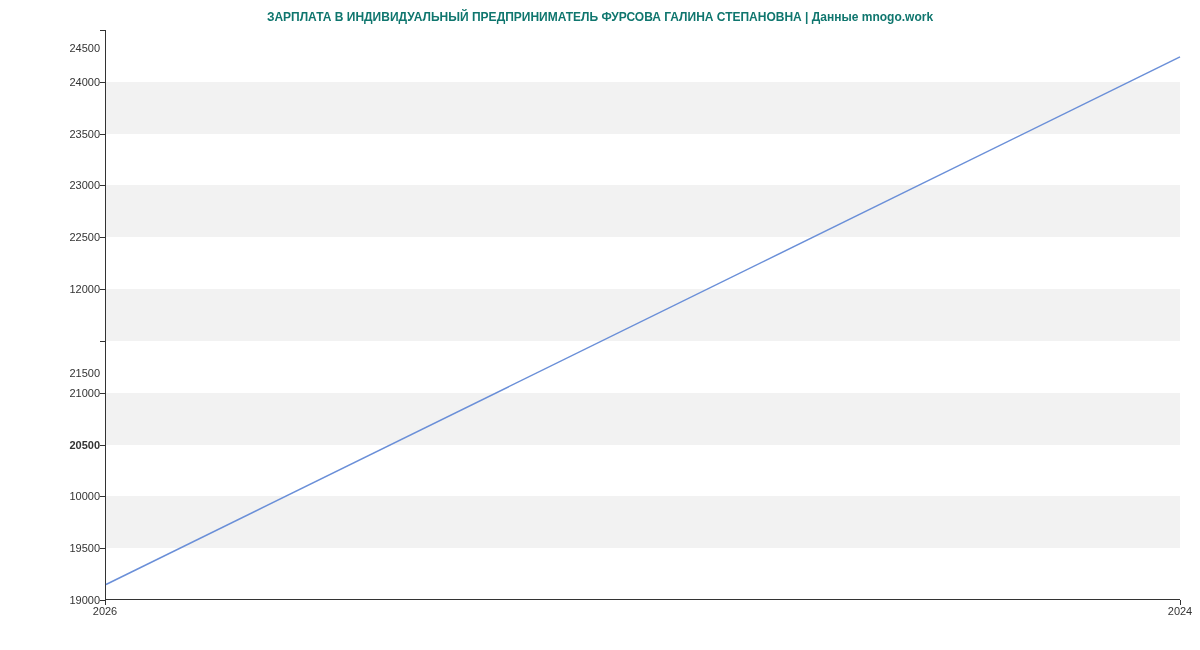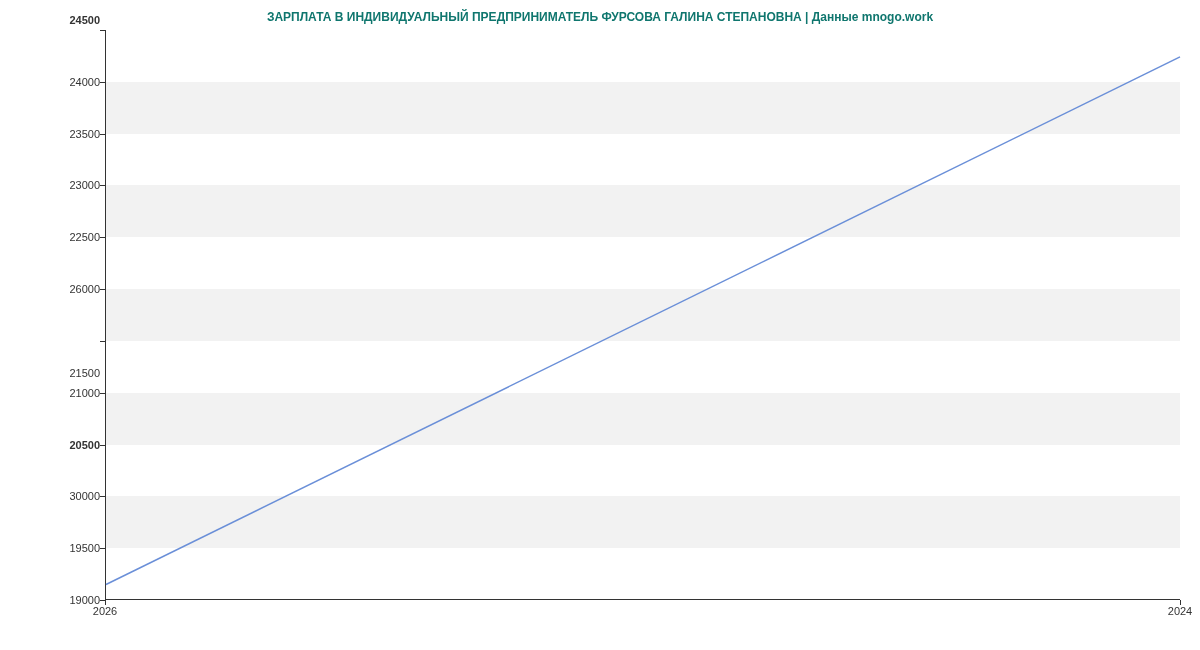--- a/index.html
+++ b/index.html
@@ -91,36 +91,36 @@
     <svg class="line-svg" preserveAspectRatio="none" viewBox="0 0 1075 570">
         <path d="M0 555.4909090909091 L1075 26.94545454545448 " stroke="#6a8fd8" stroke-width="1.5" fill="none"></path>
       </svg>
   </div>
 </div>
 
 <div class="y-tick-label" style="top: 600px;">19000</div>
 <div class="y-tick-mark" style="top: 600px;"></div>
 <div class="y-tick-label" style="top: 548.182px;">19500</div>
 <div class="y-tick-mark" style="top: 548.182px;"></div>
-<div class="y-tick-label" style="top: 496.364px;">30000</div>
+<div class="y-tick-label" style="top: 496.364px;">10000</div>
 <div class="y-tick-mark" style="top: 496.364px;"></div>
 <div class="y-tick-label" style="top: 444.545px; font-weight: bold;">20500</div>
 <div class="y-tick-mark" style="top: 444.545px;"></div>
 <div class="y-tick-label" style="top: 392.727px;">21000</div>
 <div class="y-tick-mark" style="top: 392.727px;"></div>
 <div class="y-tick-label" style="top: 340.909px; margin-top: 32px;">21500</div>
 <div class="y-tick-mark" style="top: 340.909px;"></div>
-<div class="y-tick-label" style="top: 289.091px;">26000</div>
+<div class="y-tick-label" style="top: 289.091px;">12000</div>
 <div class="y-tick-mark" style="top: 289.091px;"></div>
 <div class="y-tick-label" style="top: 237.273px;">22500</div>
 <div class="y-tick-mark" style="top: 237.273px;"></div>
 <div class="y-tick-label" style="top: 185.455px;">23000</div>
 <div class="y-tick-mark" style="top: 185.455px;"></div>
 <div class="y-tick-label" style="top: 133.636px;">23500</div>
 <div class="y-tick-mark" style="top: 133.636px;"></div>
 <div class="y-tick-label" style="top: 81.8182px;">24000</div>
 <div class="y-tick-mark" style="top: 81.8182px;"></div>
-<div class="y-tick-label" style="top: 20px; font-weight: bold;">24500</div>
+<div class="y-tick-label" style="top: 48px;">24500</div>
 <div class="y-tick-mark" style="top: 30px;"></div>
 <div class="x-tick-label" style="left: 105px;">2026</div>
 <div class="x-tick-mark" style="left: 105px;"></div>
 <div class="x-tick-label" style="left: 1180px; text-align: center;">2024</div>
 <div class="x-tick-mark" style="left: 1180px;"></div>
 
 </body></html>

